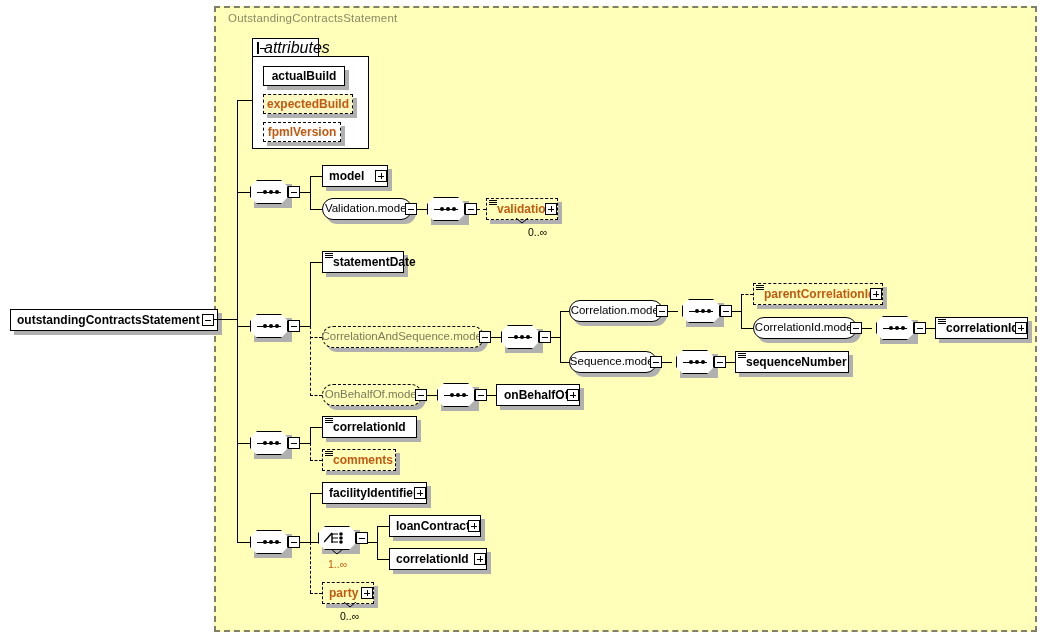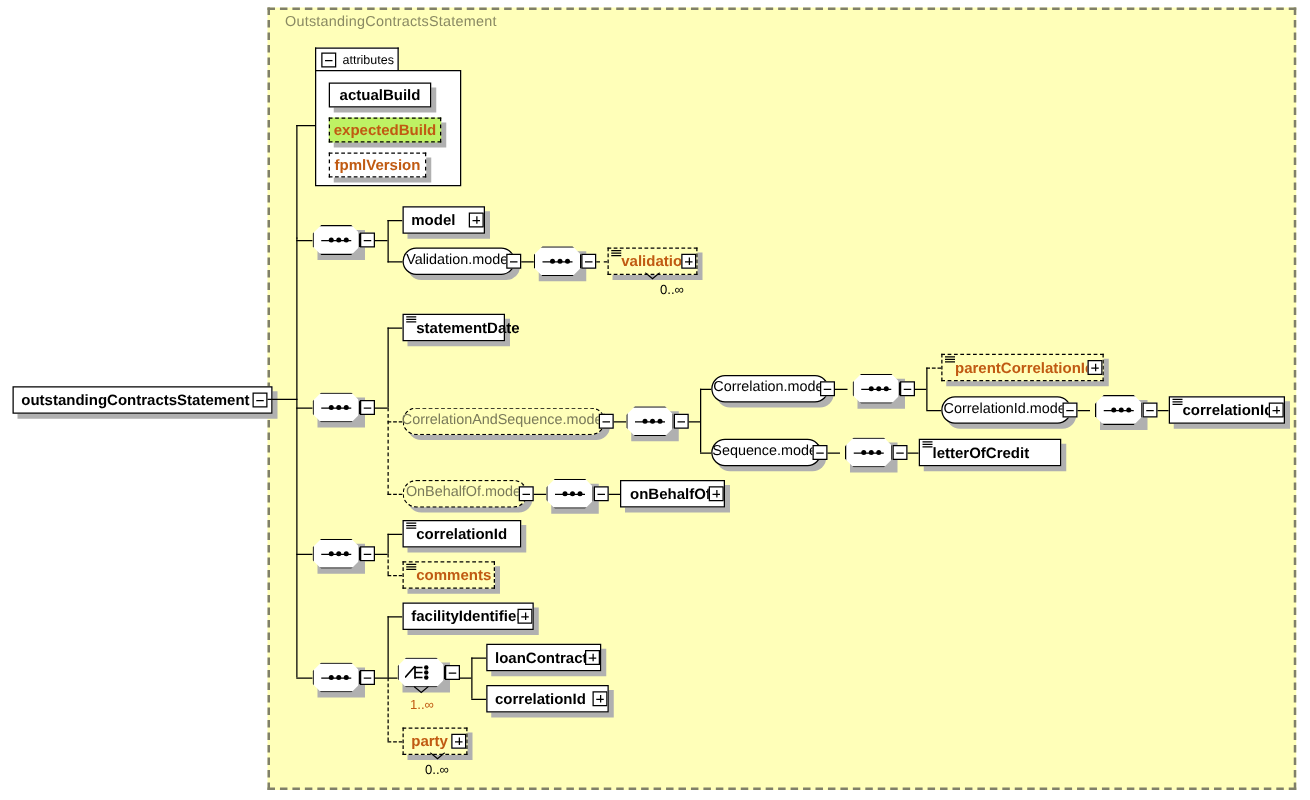--- a/index.html
+++ b/index.html
@@ -65,21 +65,21 @@
   .card{position:absolute;font-size:10.5px;color:#000;white-space:nowrap;}
   .card.optcol{color:#c05a12;}
 
   
   .chev{position:absolute;width:12px;height:6px;}
 
   
   .attrbox{position:absolute;box-sizing:border-box;background:#fff;border:1px solid #000;}
   .attrtab{position:absolute;box-sizing:border-box;background:#fff;border:1px solid #000;
            border-bottom:none;display:flex;align-items:center;gap:5px;padding-left:4px;}
-  .attrtab span{font-size:10px;color:#000;}
+  .attrtab span{font-size:16px;font-style:italic;color:#000;}
   .attrtab .expander{position:relative;left:0;top:0;}
 </style>
 </head>
 <body>
 
 <div id="stage">
 
   <div class="panel" style="left:214px;top:6px;width:823px;height:626px;"></div>
   <div class="panel-title" style="left:228px;top:12px;">OutstandingContractsStatement</div>
 
@@ -101,21 +101,21 @@
     <span>attributes</span>
   </div>
   <div class="attrbox" style="left:252px;top:56px;width:117px;height:93px;"></div>
 
   <div class="nodeshadow" style="left:267px;top:70px;width:82px;height:20px;"></div>
   <div class="nodebox" style="left:263px;top:66px;width:82px;height:20px;justify-content:center;">
     <span class="nlabel" style="padding:0;">actualBuild</span>
   </div>
 
   <div class="nodeshadow" style="left:267px;top:98px;width:90px;height:20px;"></div>
-  <div class="nodebox dash" style="left:263px;top:94px;width:90px;height:20px;justify-content:center;background:#bef264;">
+  <div class="nodebox dash" style="left:263px;top:94px;width:90px;height:20px;justify-content:center;background:#fef9c3;">
     <span class="nlabel opt" style="padding:0;">expectedBuild</span>
   </div>
 
   <div class="nodeshadow" style="left:267px;top:126px;width:78px;height:20px;"></div>
   <div class="nodebox dash" style="left:263px;top:122px;width:78px;height:20px;justify-content:center;background:#fff;">
     <span class="nlabel opt" style="padding:0;">fpmlVersion</span>
   </div>
 
   <div class="ln h" style="left:237px;top:192px;width:13px;"></div>
 
@@ -317,21 +317,21 @@
   <div class="expander minus" style="left:714px;top:356px;"></div>
   <div class="ln h" style="left:726px;top:362px;width:9px;"></div>
 
   <div class="nodeshadow" style="left:739px;top:355px;width:114px;height:22px;"></div>
   <div class="nodebox" style="left:735px;top:351px;width:114px;padding-left:10px;">
     <span class="typeglyph">
         <i></i>
         <i></i>
         <i></i>
       </span>
-    <span class="nlabel">letterOfCredit</span>
+    <span class="nlabel">sequenceNumber</span>
   </div>
 
   <div class="nodeshadow" style="left:326px;top:388px;width:100px;height:22px;border-radius:11px;"></div>
   <div class="modelbox dash" style="left:322px;top:384px;width:100px;background:#ffffb9;">
     <span class="nlabel plainopt" style="padding:0;">OnBehalfOf.model</span>
   </div>
   <div class="expander minus" style="left:415px;top:389px;"></div>
   <div class="ln h" style="left:427px;top:395px;width:10px;"></div>
 
   <div class="nodeshadow" style="left:441px;top:387px;width:38px;height:24px;"></div>

